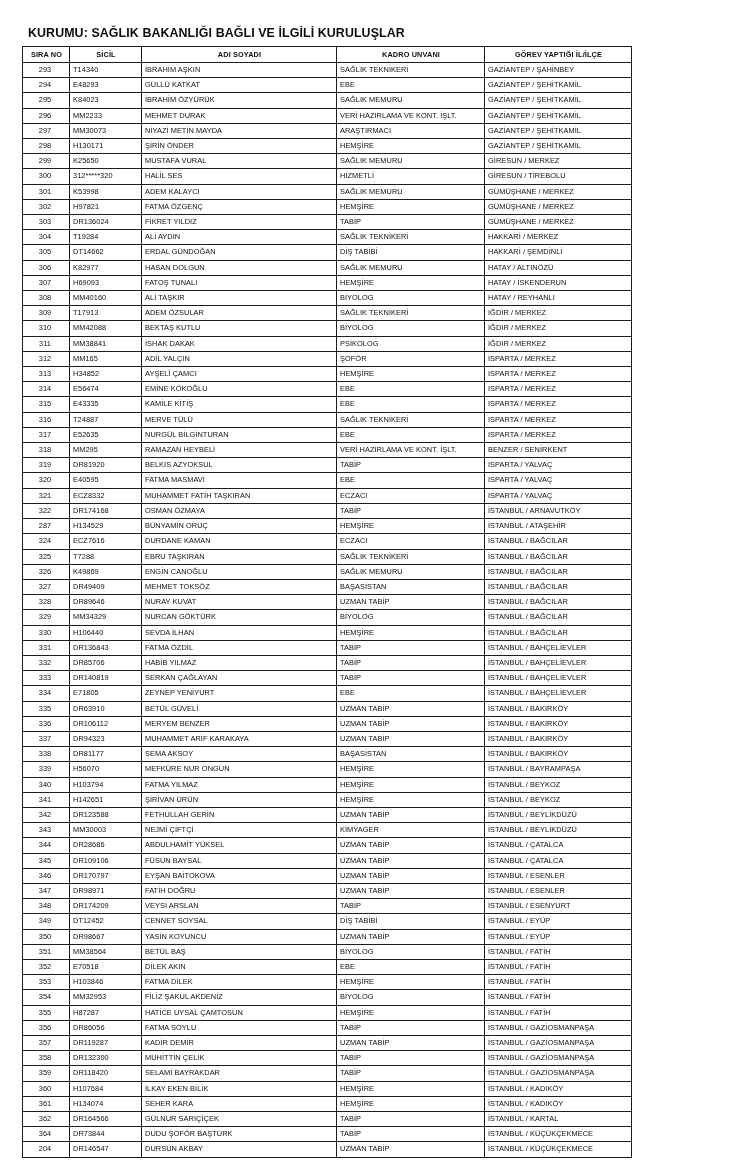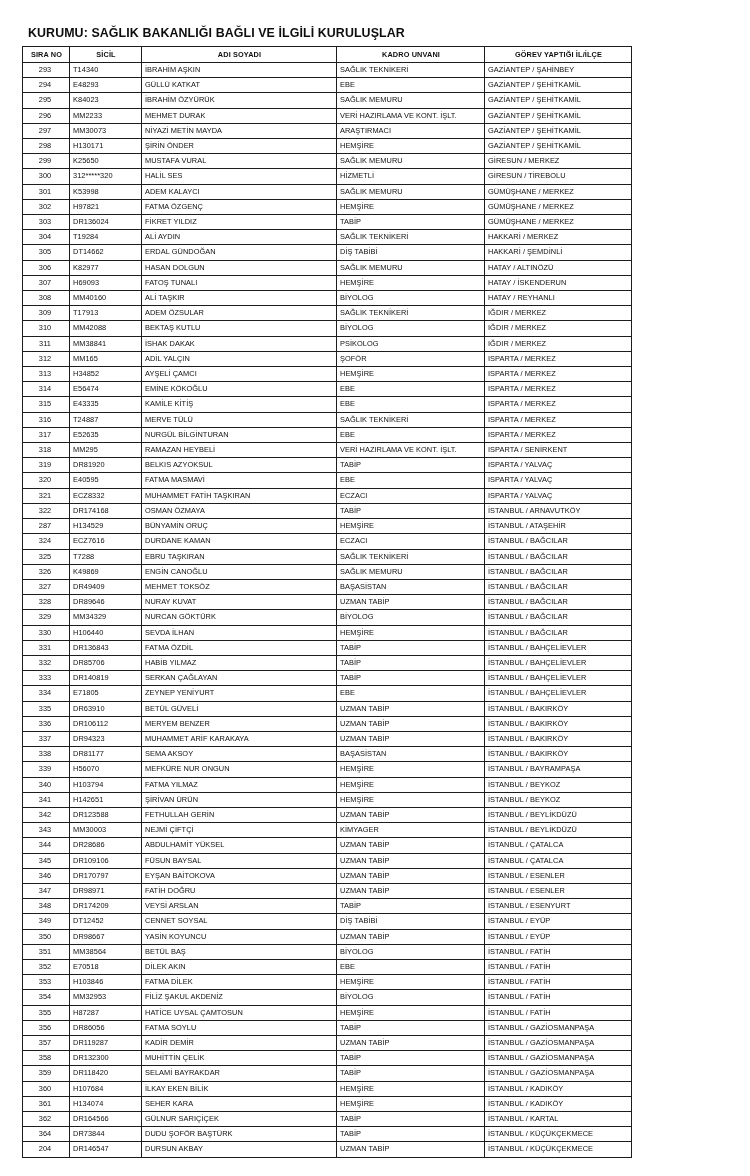--- a/index.html
+++ b/index.html
@@ -277,21 +277,21 @@
             <td class="col-sicil">E52635</td>
             <td class="col-ad">NURGÜL BİLGİNTURAN</td>
             <td class="col-kadro">EBE</td>
             <td class="col-gorev">ISPARTA / MERKEZ</td>
           </tr>
           <tr>
             <td class="col-sira">318</td>
             <td class="col-sicil">MM295</td>
             <td class="col-ad">RAMAZAN HEYBELİ</td>
             <td class="col-kadro">VERİ HAZIRLAMA VE KONT. İŞLT.</td>
-            <td class="col-gorev">ISPARTA / SENİRKENT</td>
+            <td class="col-gorev">BENZER / SENİRKENT</td>
           </tr>
           <tr>
             <td class="col-sira">319</td>
             <td class="col-sicil">DR81920</td>
             <td class="col-ad">BELKIS AZYOKSUL</td>
             <td class="col-kadro">TABİP</td>
             <td class="col-gorev">ISPARTA / YALVAÇ</td>
           </tr>
           <tr>
             <td class="col-sira">320</td>

